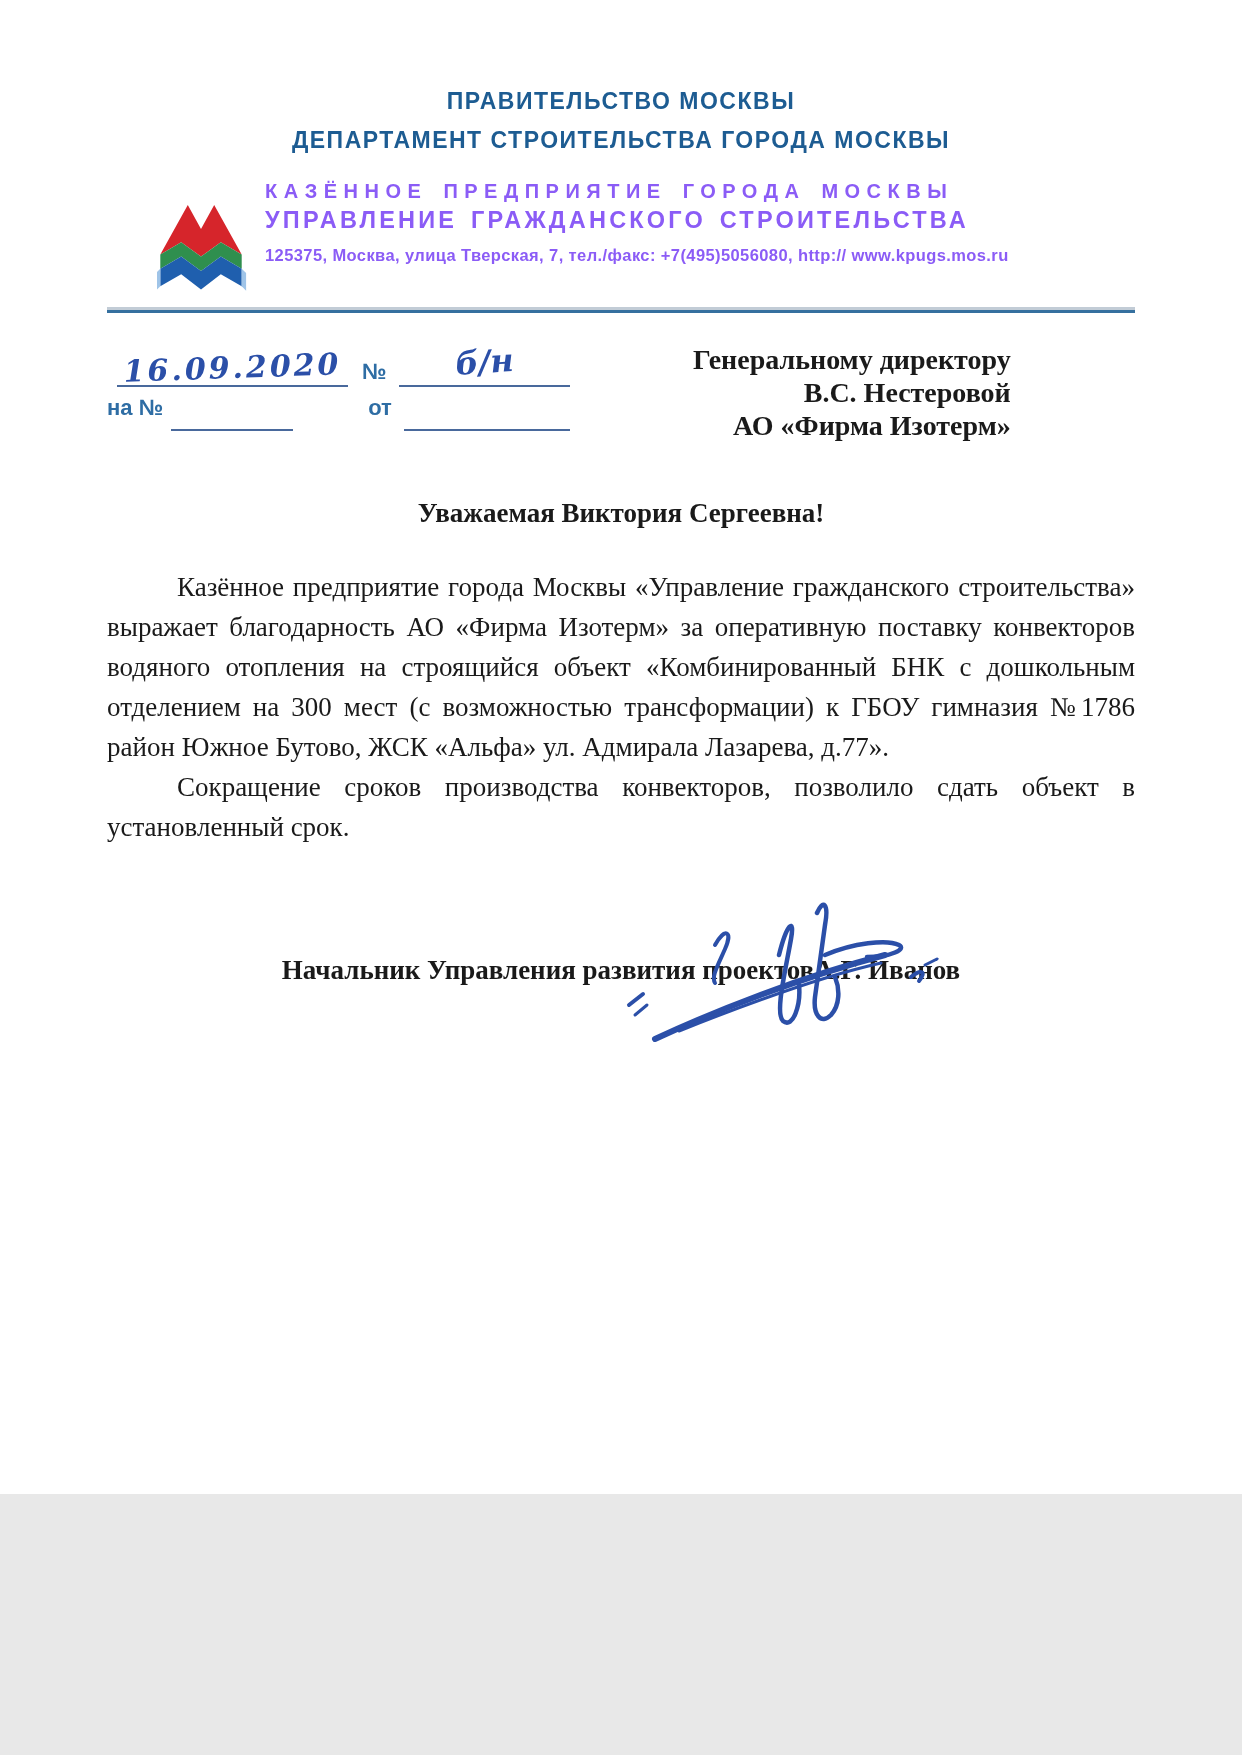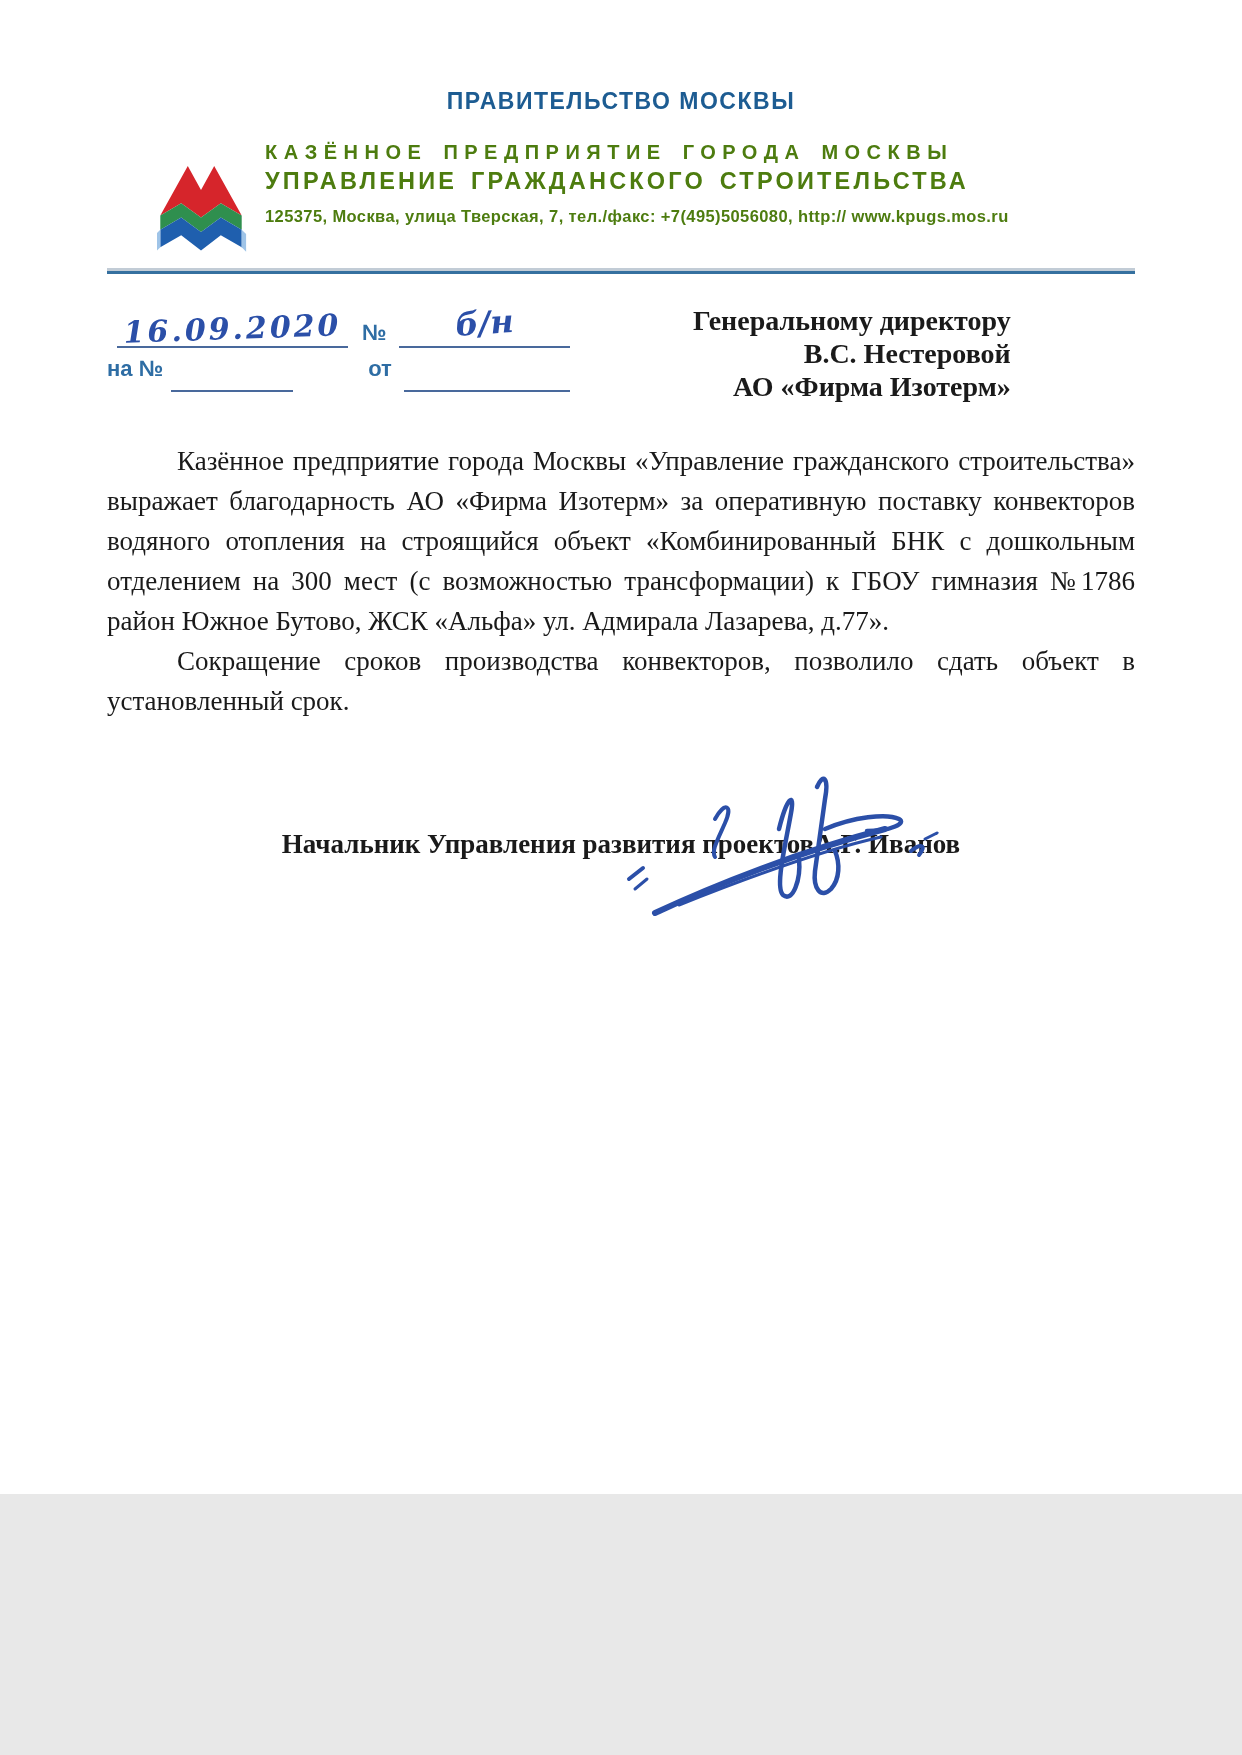--- a/index.html
+++ b/index.html
@@ -21,21 +21,21 @@
     text-align: center; 
     color: #1d5c92; 
     font-weight: bold; 
     font-size: 23px; 
     letter-spacing: 1.5px;
   }
   .gov-line + .gov-line { margin-top: 12px; }
 
   .org-row { display: flex; margin-top: 26px; margin-left: 38px; }
   .logo { width: 112px; height: 110px; flex: none; margin-top: 4px; }
-  .org-block { margin-left: 8px; width: 690px; color: #4d7c0f; }
+  .org-block { margin-left: 8px; width: 690px; color: #8b5cf6; }
   .org1 { font-size: 20px; font-weight: 600; letter-spacing: 6.5px; word-spacing: 4px; white-space: nowrap; }
   .org2 { font-size: 23.5px; font-weight: bold; letter-spacing: 3.2px; word-spacing: 4px; margin-top: 4px; white-space: nowrap; }
   .addr { font-size: 16.5px; font-weight: bold; letter-spacing: 0.4px; margin-top: 12px; white-space: nowrap; }
   .reg  { font-size: 16.5px; font-weight: bold; letter-spacing: 1.6px; margin-top: 6px; white-space: nowrap; }
 
   .rule { margin-top: 16px; height: 3px; background: #35709f; box-shadow: 0 -3px 0 #c2ccd6; }
 
   
   .ref-section { display: flex; margin-top: 26px; align-items: flex-start; }
   .ref-left { width: 463px; flex: none; color: #2e6da4; font-size: 22px; font-weight: bold; }
@@ -108,20 +108,21 @@
   }
 </style>
 </head>
 <body>
 
 <div class="page">
   <div class="content">
 
     <header>
       <div class="gov-line">ПРАВИТЕЛЬСТВО МОСКВЫ</div>
+      <div class="gov-line">ДЕПАРТАМЕНТ СТРОИТЕЛЬСТВА ГОРОДА МОСКВЫ</div>
 
       <div class="org-row">
         <div class="logo">
           <svg viewBox="0 0 100 100" width="112" height="110" aria-hidden="true">
             <polygon points="13,64 38,19 50,41 62,19 87,64 68,53 50,66 32,53" fill="#d6252b"></polygon>
             <polygon points="13,64 32,53 50,66 68,53 87,64 87,77 68,66 50,79 32,66 13,77" fill="#2f8f4e"></polygon>
             <polygon points="13,77 32,66 50,79 68,66 87,77 87,93 68,82 50,96 32,82 13,93" fill="#1f5fae"></polygon>
             <polygon points="13,77 13,93 10,96 10,80" fill="#9fc4e8"></polygon>
             <polygon points="87,77 87,93 91,97 91,81" fill="#9fc4e8"></polygon>
           </svg>
@@ -155,20 +156,21 @@
         </div>
       </div>
 
       <div class="recipient">
         <div>Генеральному директору</div>
         <div>В.С. Нестеровой</div>
         <div>АО «Фирма Изотерм»</div>
       </div>
     </section>
 
+    <div class="salutation">Уважаемая Виктория Сергеевна!</div>
 
     <div class="body-text">
       <p>Казённое предприятие города Москвы «Управление гражданского строительства» выражает благодарность АО «Фирма Изотерм» за оперативную поставку конвекторов водяного отопления на строящийся объект «Комбинированный БНК с дошкольным отделением на 300 мест (с возможностью трансформации) к ГБОУ гимназия №1786 район Южное Бутово, ЖСК «Альфа» ул. Адмирала Лазарева, д.77».</p>
       <p>Сокращение сроков производства конвекторов, позволило сдать объект в установленный срок.</p>
     </div>
 
     <div class="sig-row">
       <span>Начальник Управления развития проектов</span>
       <span class="sig-script">
         <svg viewBox="0 0 330 170" width="330" height="170" fill="none" stroke="#2b4fa8" stroke-linecap="round" stroke-linejoin="round" aria-hidden="true">

